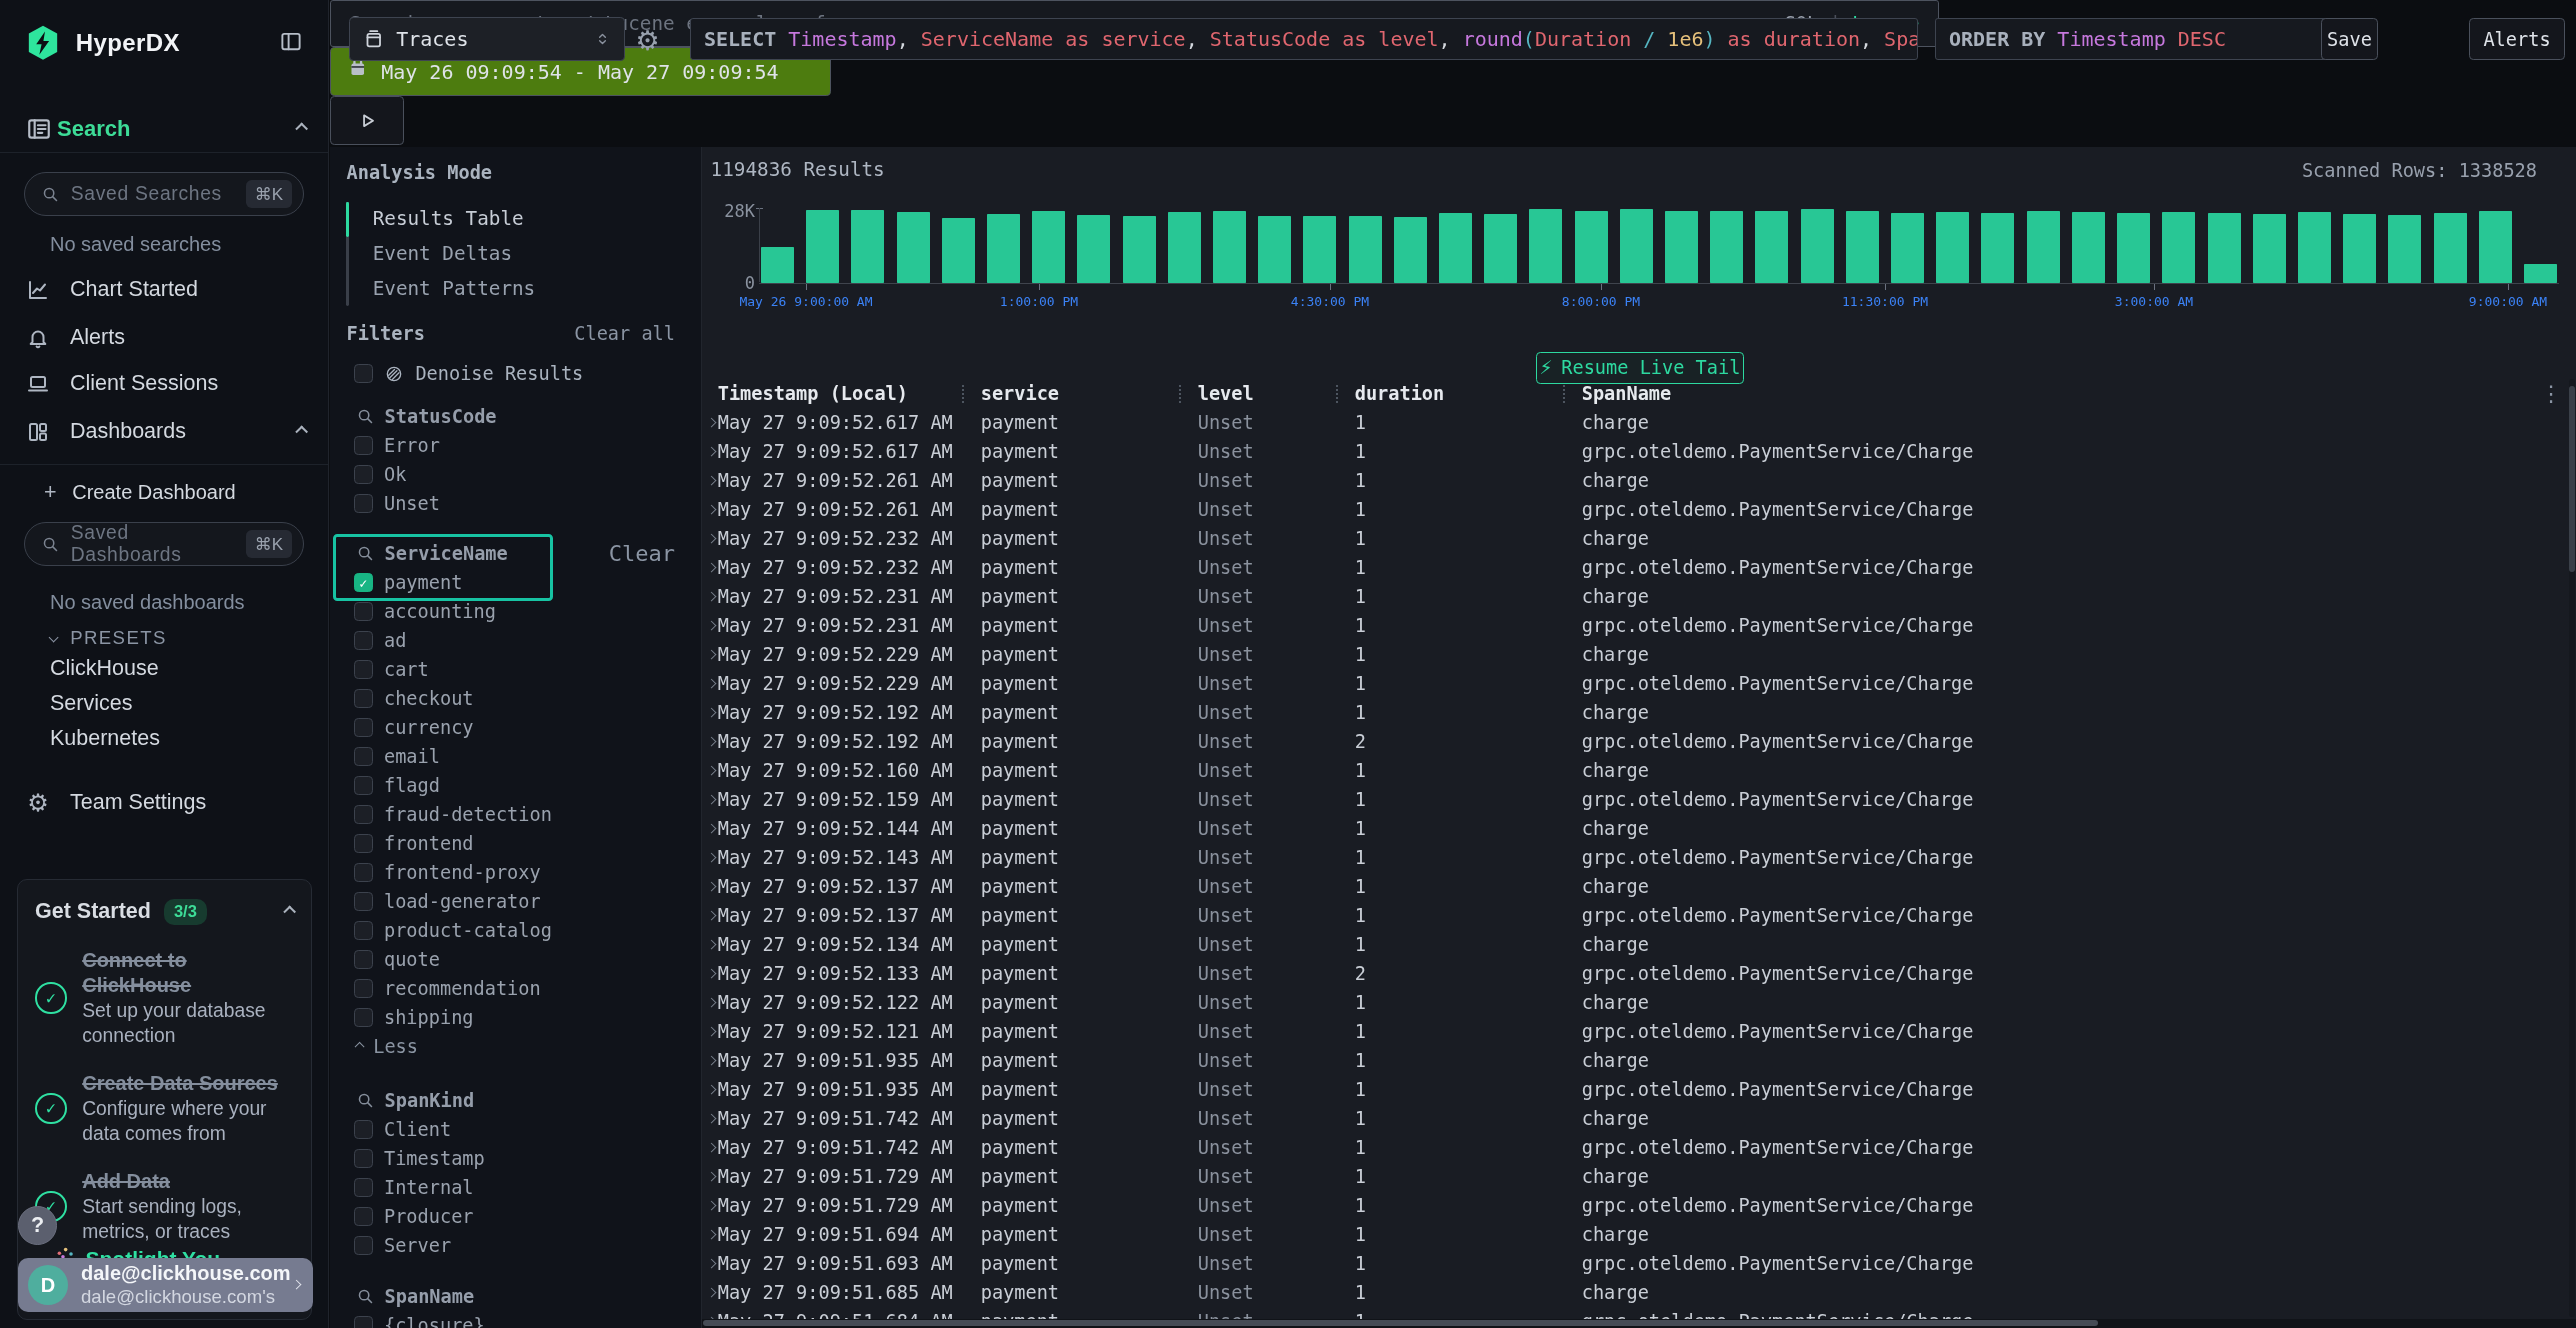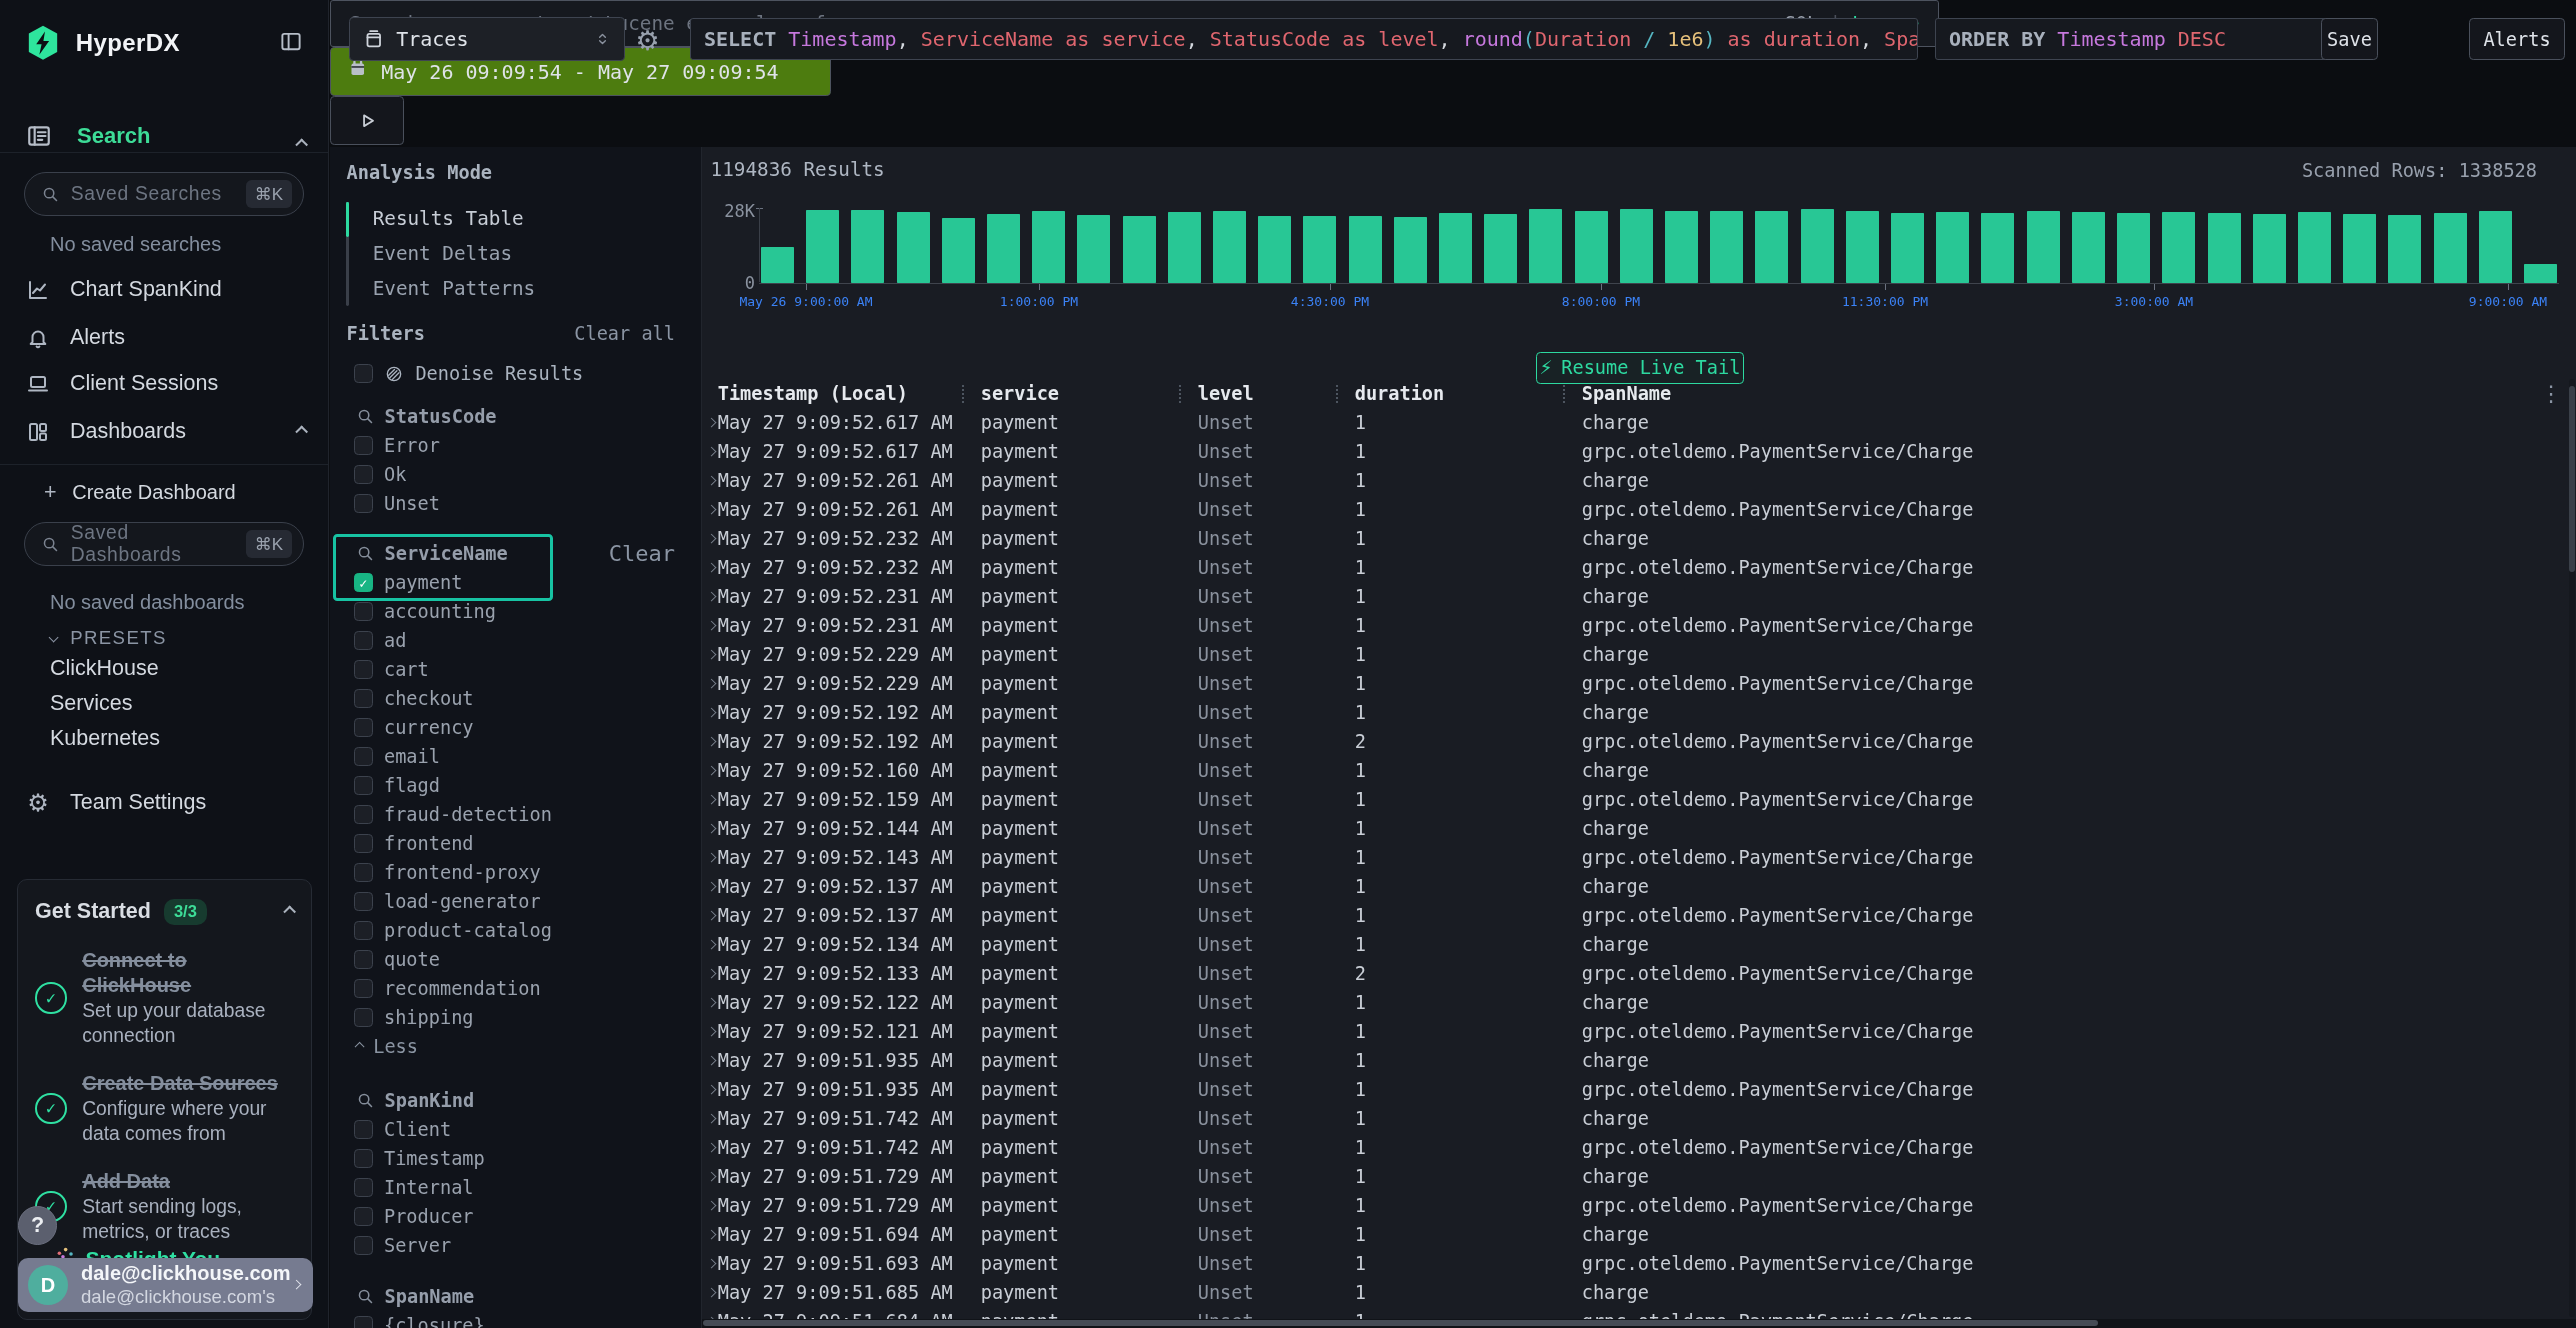--- a/index.html
+++ b/index.html
@@ -7,21 +7,21 @@
   #root{position:relative;width:2576px;height:1328px;background:#0b0d11;overflow:hidden;
         font-family:"DejaVu Sans Mono",monospace;color:#c9ced6;font-size:18.6px}
   svg.ic{stroke:currentColor;fill:none;stroke-width:2;stroke-linecap:round;stroke-linejoin:round;display:block}
 
   
   #sidebar{position:absolute;left:0;top:0;bottom:0;width:329px;background:#0e1117;border-right:0.7px solid #20242c}
   .logo-row{position:absolute;top:21.5px;left:26px;right:21.5px;height:43px;display:flex;align-items:center;gap:15.7px}
   .logo-mark{width:34px;height:37px}
   .brand{font-family:"Liberation Sans",sans-serif;font-weight:bold;font-size:24px;color:#f2f4f7;letter-spacing:0.4px}
   .collapse{position:absolute;right:2.9px;top:8.6px;width:26px;height:23px;color:#b7bec9}
-  .side-section{position:absolute;left:26px;right:21.5px;height:40px;display:flex;align-items:flex-end;gap:25px}
+  .side-section{position:absolute;left:26px;right:21.5px;height:40px;display:flex;align-items:center;gap:5px}
   .side-divider{position:absolute;left:0;right:0;height:0.7px;background:#1d222a}
   .pill{position:absolute;left:24px;width:280px;height:44px;border:0.7px solid #3a404b;border-radius:22px;
         background:#14171d;display:flex;align-items:center;gap:11.4px;padding:0 11.4px 0 15.7px}
   .pill .ph{color:#6d7582;font-size:19.3px;font-family:"Liberation Sans",sans-serif;letter-spacing:0.7px;flex:1}
   .kbd{background:#262a33;border-radius:5.7px;color:#9aa2ae;font-size:17px;padding:3.6px 8.6px;font-family:"Liberation Sans",sans-serif}
   .side-note{position:absolute;left:50px;color:#838e9e;font-size:20px;font-family:"Liberation Sans",sans-serif}
   .nav-item{position:absolute;left:26px;right:21.5px;height:33px;display:flex;align-items:center;gap:20px;
             color:#d4d9e0;font-size:21.5px;font-family:"Liberation Sans",sans-serif;cursor:pointer}
   .nav-item .nico{width:24px;height:24px;color:#aeb6c2;flex:0 0 24px}
   .preset-item{position:absolute;left:50px;height:31.5px;display:flex;align-items:center;
@@ -190,21 +190,21 @@
     <div class="side-note" style="top:233px">No saved searches</div>
 
     <div id="nav-list">
         <div class="nav-item" style="top: 273px;">
           <span class="nico">
             <svg class="ic" viewBox="0 0 24 24" width="24" height="24">
               <path d="M4 4v16h16"></path>
               <polyline points="7,15 11,10.5 14,12.5 19,6.5"></polyline>
             </svg>
           </span>
-          <span>Chart SpanKind</span>
+          <span>Chart Started</span>
         </div>
         <div class="nav-item" style="top: 321px;">
           <span class="nico">
             <svg class="ic" viewBox="0 0 24 24" width="24" height="24">
               <path d="M6.5 16v-5a5.5 5.5 0 0 1 11 0v5l1.8 2H4.7z"></path>
               <path d="M10.6 20.5a1.7 1.7 0 0 0 2.8 0"></path>
             </svg>
           </span>
           <span>Alerts</span>
         </div>

